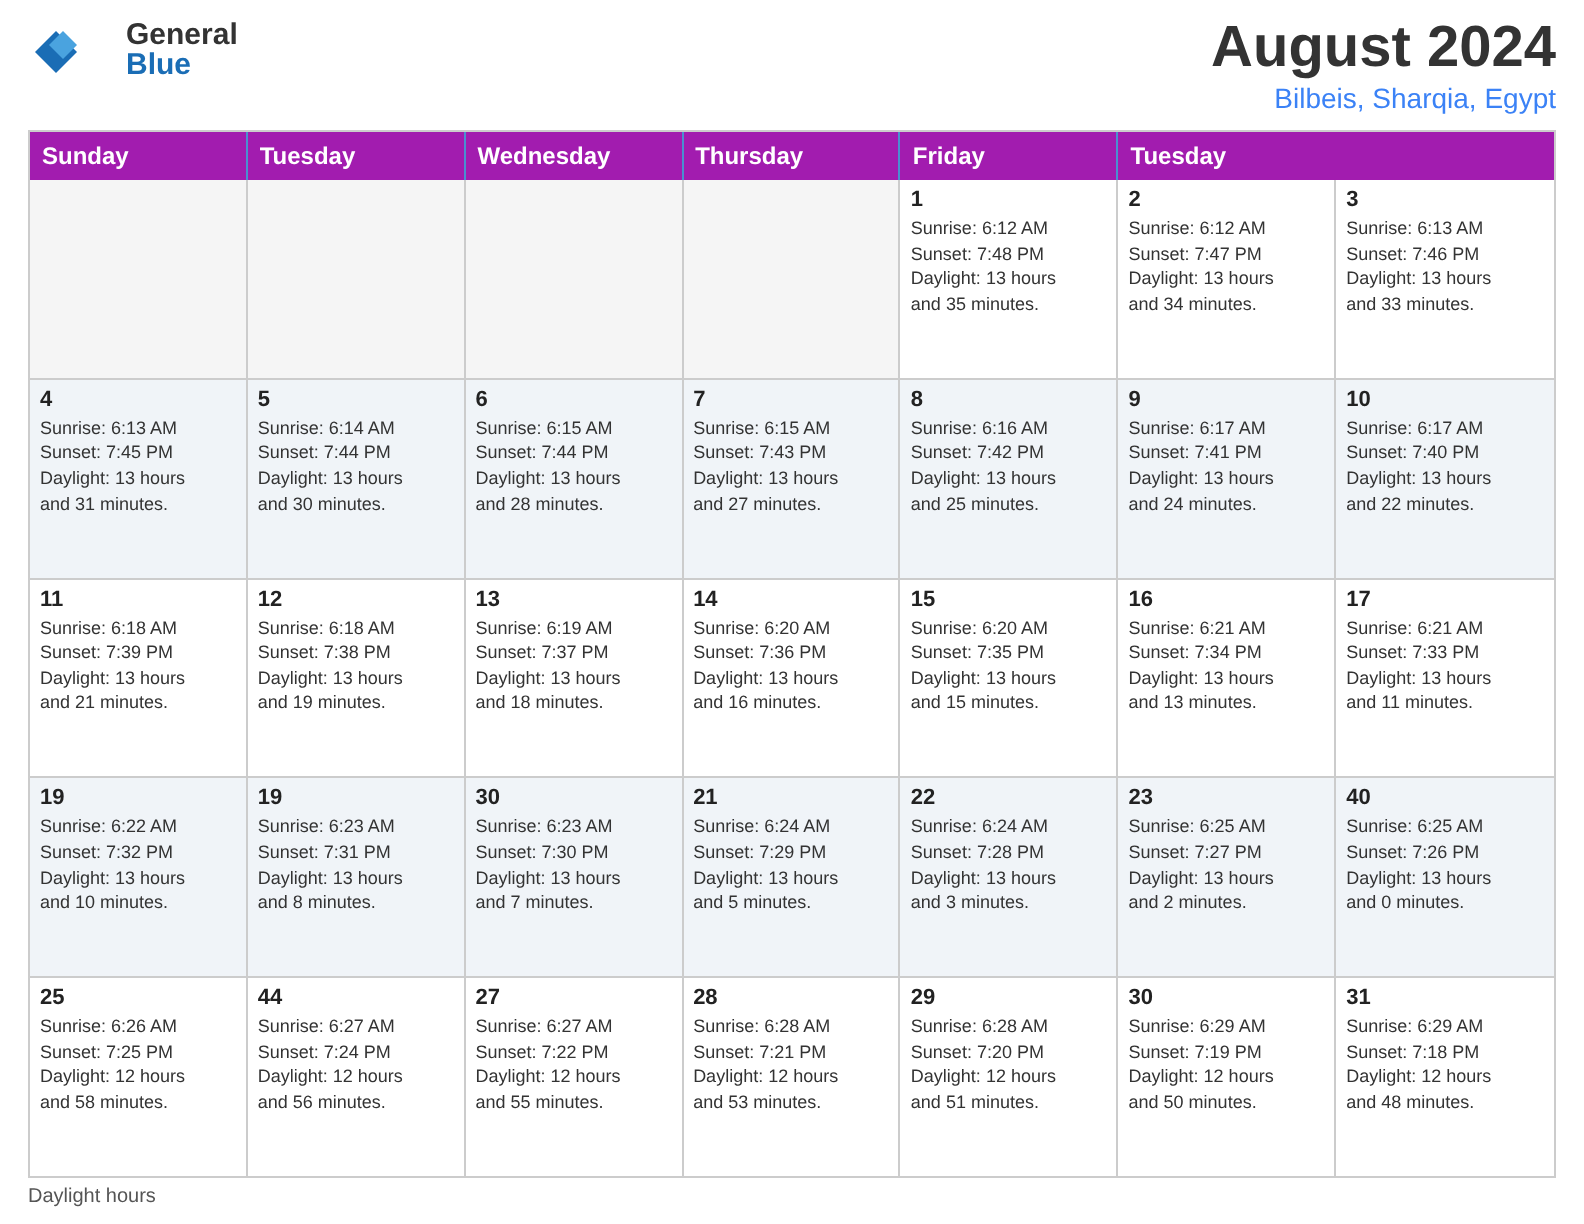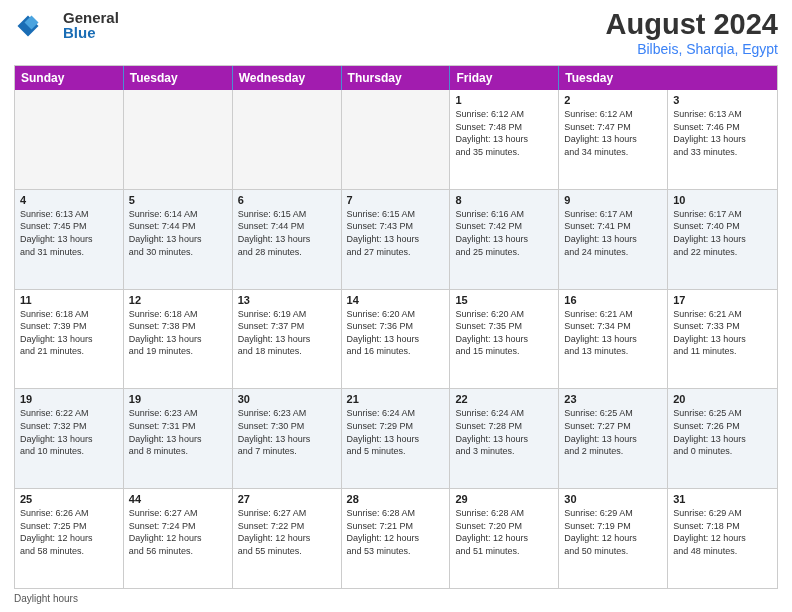--- a/index.html
+++ b/index.html
@@ -320,21 +320,21 @@
 and 3 minutes.</div>
           </div>
           <div class="cal-cell alt">
             <div class="day-num">23</div>
             <div class="day-info" style="white-space: pre-line;">Sunrise: 6:25 AM
 Sunset: 7:27 PM
 Daylight: 13 hours
 and 2 minutes.</div>
           </div>
           <div class="cal-cell alt">
-            <div class="day-num">20</div>
+            <div class="day-num">40</div>
             <div class="day-info" style="white-space: pre-line;">Sunrise: 6:25 AM
 Sunset: 7:26 PM
 Daylight: 13 hours
 and 0 minutes.</div>
           </div>
         </div>
         <div class="cal-row">
           <div class="cal-cell">
             <div class="day-num">25</div>
             <div class="day-info" style="white-space: pre-line;">Sunrise: 6:26 AM

